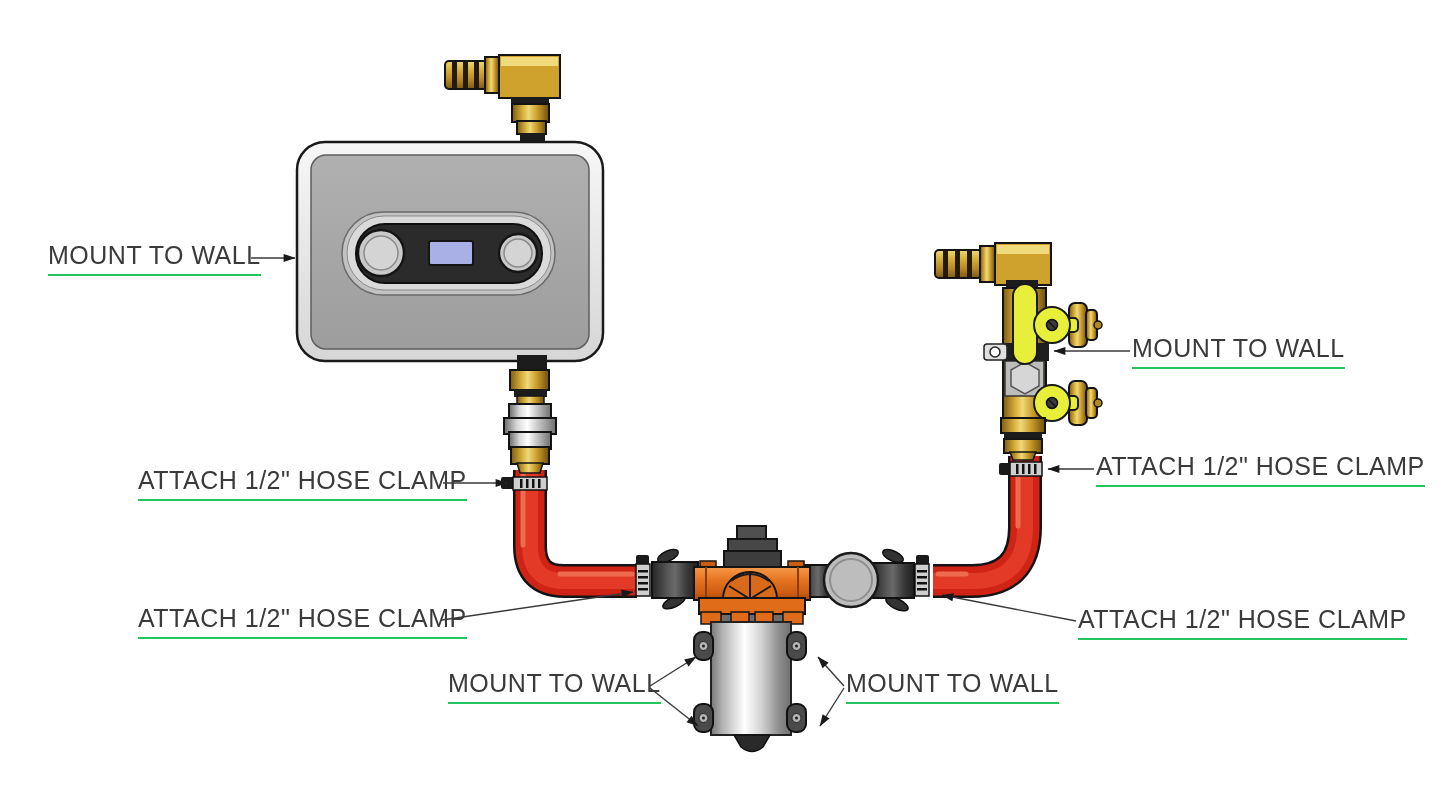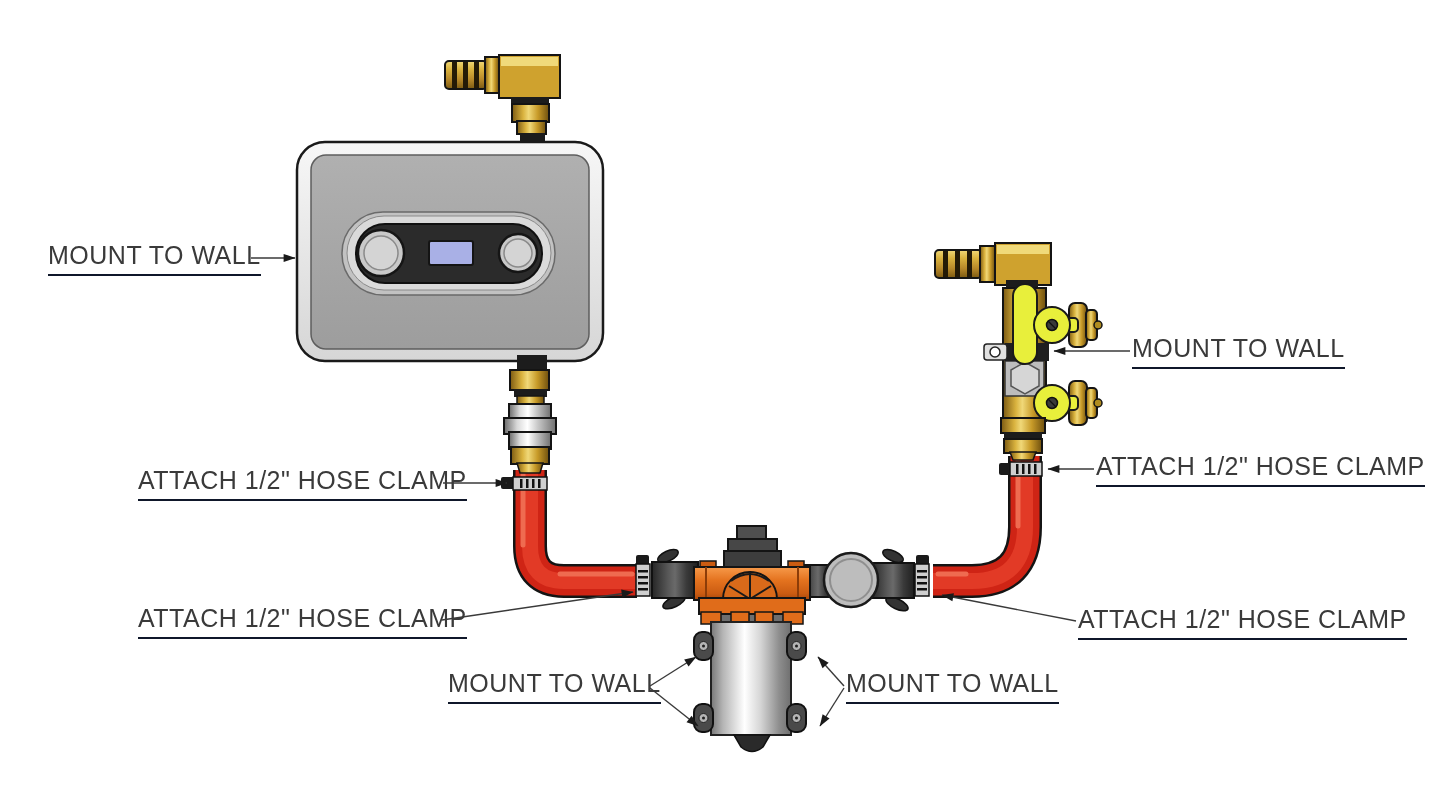--- a/index.html
+++ b/index.html
@@ -4,21 +4,21 @@
 <style>
   html,body{margin:0;padding:0;background:#ffffff;}
   .stage{
     position:relative;width:1445px;height:785px;background:#ffffff;
     font-family:"Liberation Sans",sans-serif;overflow:hidden;
   }
   .stage svg{position:absolute;left:0;top:0;}
   .callout{
     position:absolute;white-space:nowrap;color:#3a3a3a;
     font-size:25px;line-height:1.25;letter-spacing:0.5px;
-    border-bottom:2px solid #0f172a;padding-bottom:3px;z-index:5;
+    border-bottom:2px solid #22c55e;padding-bottom:3px;z-index:5;
   }
 </style>
 </head>
 <body>
 
 <div class="stage">
 
 <svg width="1445" height="785" viewBox="0 0 1445 785">
   <defs>
     <linearGradient id="gFrame" x1="0" y1="0" x2="0" y2="1">

